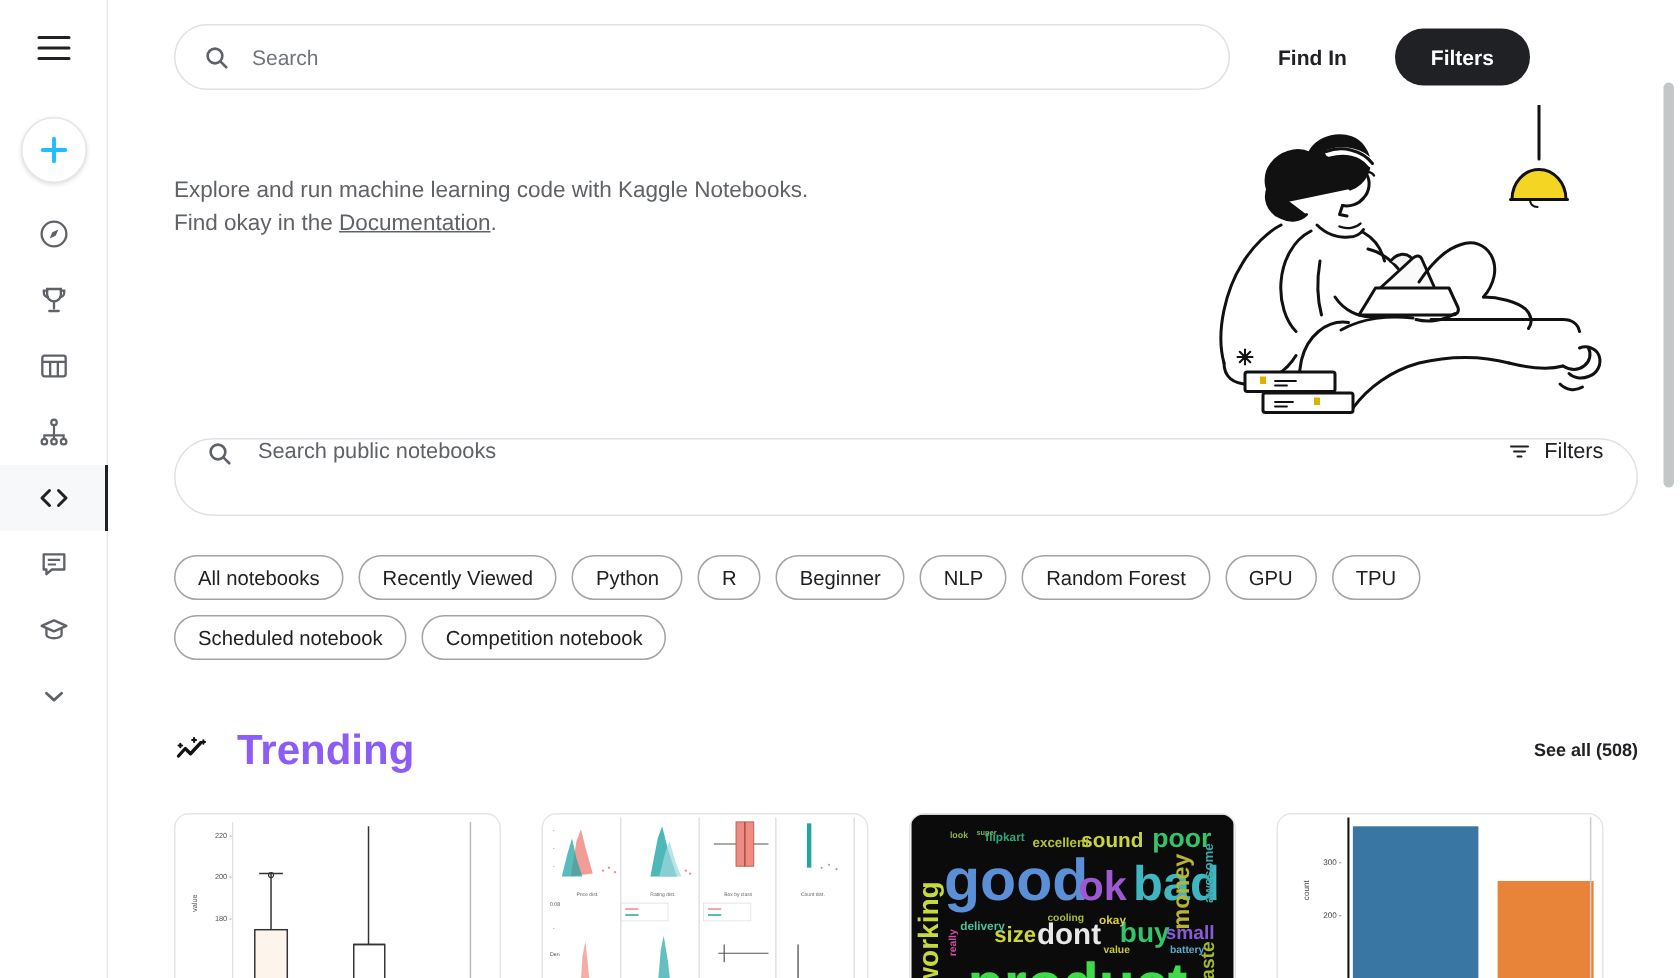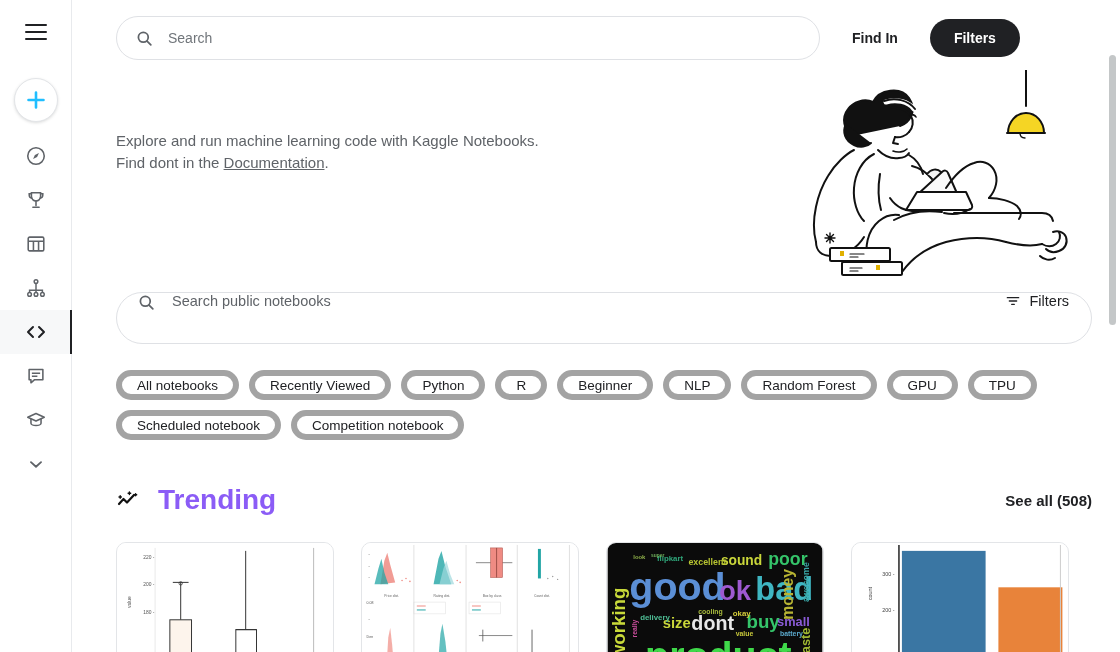--- a/index.html
+++ b/index.html
@@ -95,21 +95,21 @@
   .hero {
     position: relative;
     padding: 34px 44px 0 44px;
     height: 228px;
   }
   .hero h1 {
     font-size: 40px; line-height: 44px; font-weight: 700; letter-spacing:-0.5px;
     color:#202124;
   }
   .hero p {
-    margin-top: 32px; font-size: 15px; line-height: 22px; color: #5f6368;
+    margin-top: 18px; font-size: 15px; line-height: 22px; color: #5f6368;
     max-width: 560px;
   }
   .hero a.doc { color:#5f6368; text-decoration: underline; }
   .newnb {
     margin-top: 24px;
     display:inline-flex; align-items:center; gap: 10px;
     background:#202124; color:#fff; border:none;
     height: 40px; border-radius: 22px; padding: 0 22px;
     font-size: 14.5px; font-weight:700; cursor:pointer;
     font-family:"Liberation Sans", sans-serif;
@@ -134,36 +134,36 @@
     display:flex; align-items:center; gap:9px;
     font-size: 14.5px; font-weight:400; color:#202124; cursor:pointer;
   }
 
   
   .chips {
     display:flex; flex-wrap: wrap; gap: 10px;
     margin: 26px 28px 0 44px;
   }
   .chip {
-    border: 6px solid #a3a3a3; border-radius: 18px;
+    border: 1px solid #a3a3a3; border-radius: 18px;
     height: 30px; display:flex; align-items:center;
     padding: 0 15px; font-size: 13.5px; color:#202124;
     background:#fff; cursor:pointer; white-space:nowrap;
   }
 
   
   .sec-head {
     display:flex; align-items:center;
     margin: 44px 28px 0 44px;
   }
   .sec-head .title {
     font-size: 28px; font-weight:700; color:#8b5cf6; margin-left: 18px;
   }
   .sec-head .seeall {
-    margin-left:auto; font-size: 15px; font-weight:700; color:#202124; cursor:pointer;
+    margin-left:auto; font-size: 12px; font-weight:700; color:#202124; cursor:pointer;
   }
 
   
   .cards {
     display:flex; gap: 27px;
     margin: 26px 28px 0 44px;
   }
   .card {
     width: 218px; height: 130px;
     border: 1px solid #e3e5e8;
@@ -274,21 +274,21 @@
         </svg>
         <span class="ph">Search</span>
       </div>
       <div class="signin">Find In</div>
       <button class="register">Filters</button>
     </div>
 
     <section class="hero">
       <p>
         <span>Explore and run machine learning code with Kaggle Notebooks.</span><br>
-        <span>Find dont in the </span><a class="doc" href="#">Documentation</a><span>.</span>
+        <span>Find okay in the </span><a class="doc" href="#">Documentation</a><span>.</span>
       </p>
 
       
       <div class="hero-art">
         <svg viewBox="0 0 300 210" width="300" height="210" fill="none" stroke="#111" stroke-width="2" stroke-linecap="round" stroke-linejoin="round">
 
           <path d="M232 0 L232 36" stroke-width="2"></path>
           <path d="M214 63c0-11 8-20 18-20s18 9 18 20z" fill="#f5d524" stroke="#111" stroke-width="2"></path>
           <path d="M213 63h38" stroke-width="2"></path>
           <path d="M226 63c0 3 2 5 5 5" stroke-width="1.4"></path>

